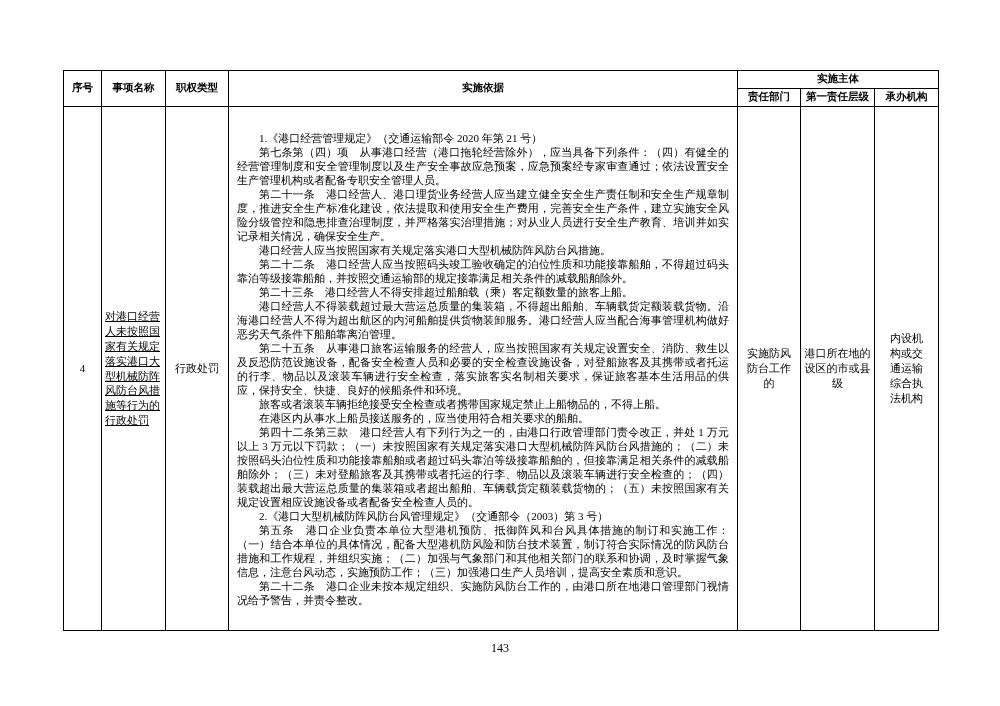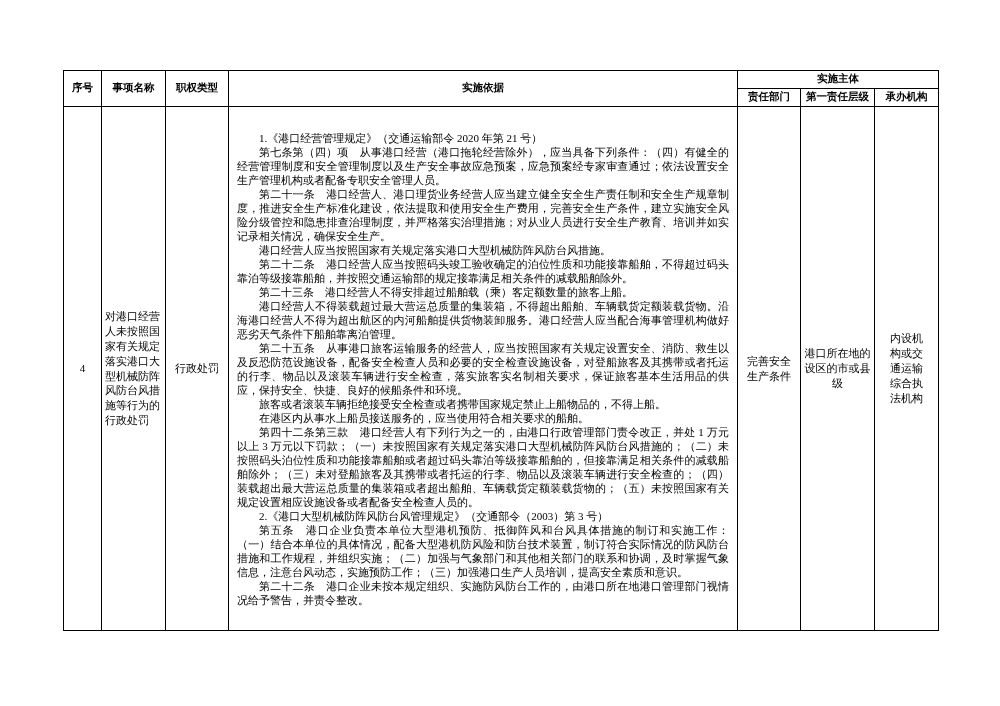--- a/index.html
+++ b/index.html
@@ -36,20 +36,21 @@
     text-align:center;
     font-size:11px;
     line-height:1.35;
     padding:2px;
   }
   .c-item {
     text-align:left;
     font-size:11px;
     line-height:1.35;
     padding:2px 3px;
+    text-decoration:underline;
   }
   .c-dept { padding:2px 9px; }
   .c-org  { padding:2px 14px; }
   .c-level{ padding:2px 2px; }
   .c-basis {
     vertical-align:middle;
     padding:4px 8px;
   }
   .para {
     font-size:11px;
@@ -110,21 +111,22 @@
             <div class="para">港口经营人不得装载超过最大营运总质量的集装箱，不得超出船舶、车辆载货定额装载货物。沿海港口经营人不得为超出航区的内河船舶提供货物装卸服务。港口经营人应当配合海事管理机构做好恶劣天气条件下船舶靠离泊管理。</div>
             <div class="para">第二十五条　从事港口旅客运输服务的经营人，应当按照国家有关规定设置安全、消防、救生以及反恐防范设施设备，配备安全检查人员和必要的安全检查设施设备，对登船旅客及其携带或者托运的行李、物品以及滚装车辆进行安全检查，落实旅客实名制相关要求，保证旅客基本生活用品的供应，保持安全、快捷、良好的候船条件和环境。</div>
             <div class="para">旅客或者滚装车辆拒绝接受安全检查或者携带国家规定禁止上船物品的，不得上船。</div>
             <div class="para">在港区内从事水上船员接送服务的，应当使用符合相关要求的船舶。</div>
             <div class="para">第四十二条第三款　港口经营人有下列行为之一的，由港口行政管理部门责令改正，并处 1 万元以上 3 万元以下罚款；（一）未按照国家有关规定落实港口大型机械防阵风防台风措施的；（二）未按照码头泊位性质和功能接靠船舶或者超过码头靠泊等级接靠船舶的，但接靠满足相关条件的减载船舶除外；（三）未对登船旅客及其携带或者托运的行李、物品以及滚装车辆进行安全检查的；（四）装载超出最大营运总质量的集装箱或者超出船舶、车辆载货定额装载货物的；（五）未按照国家有关规定设置相应设施设备或者配备安全检查人员的。</div>
             <div class="para bold">2.《港口大型机械防阵风防台风管理规定》（交通部令（2003）第 3 号）</div>
             <div class="para">第五条　港口企业负责本单位大型港机预防、抵御阵风和台风具体措施的制订和实施工作：（一）结合本单位的具体情况，配备大型港机防风险和防台技术装置，制订符合实际情况的防风防台措施和工作规程，并组织实施；（二）加强与气象部门和其他相关部门的联系和协调，及时掌握气象信息，注意台风动态，实施预防工作；（三）加强港口生产人员培训，提高安全素质和意识。</div>
             <div class="para">第二十二条　港口企业未按本规定组织、实施防风防台工作的，由港口所在地港口管理部门视情况给予警告，并责令整改。</div>
           </div>
         </td>
-        <td class="c-center c-dept">完善安全生产条件</td>
+        <td class="c-center c-dept">实施防风防台工作的</td>
         <td class="c-center c-level">港口所在地的设区的市或县级</td>
         <td class="c-center c-org">内设机构或交通运输综合执法机构</td>
       </tr>
     </tbody>
   </table>
 
+  <div class="page-number">143</div>
 
 </div>
 
 </body></html>

